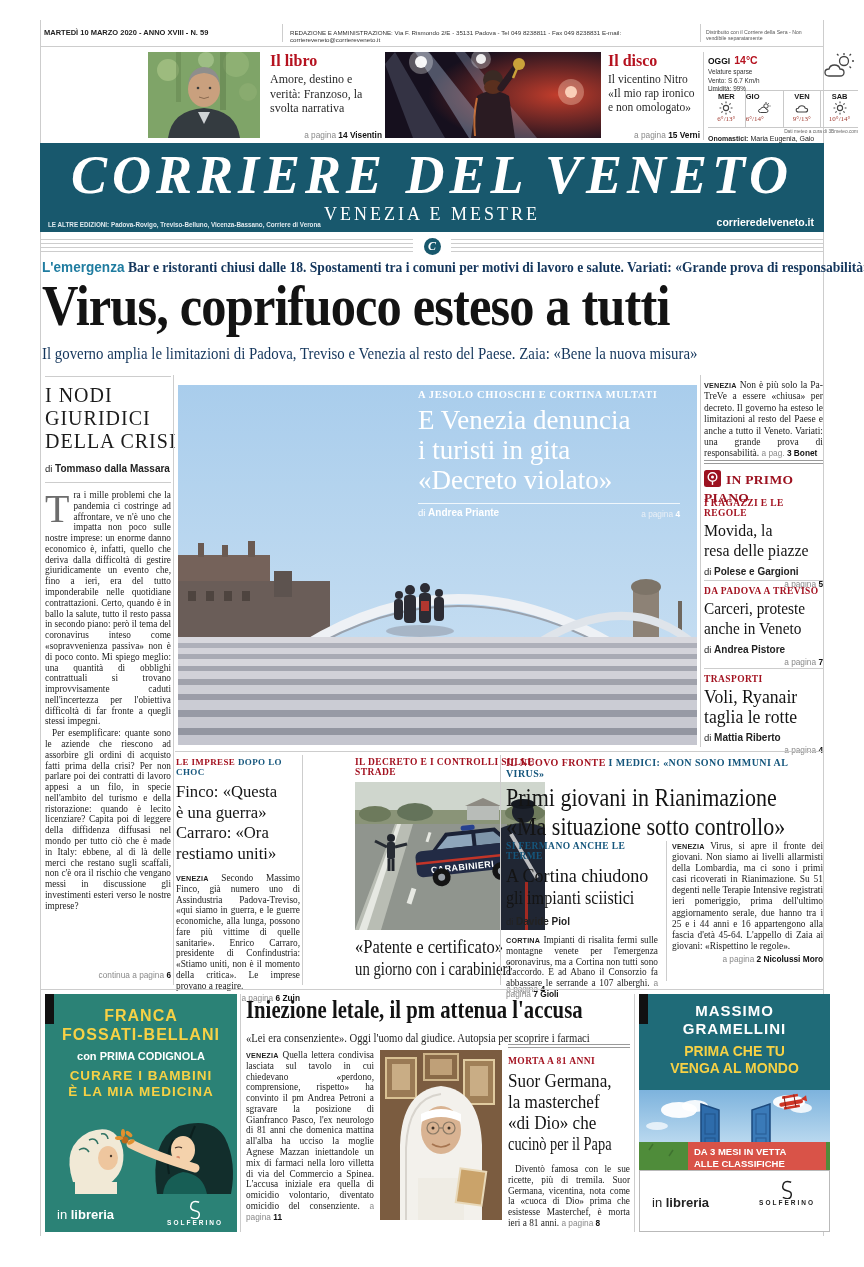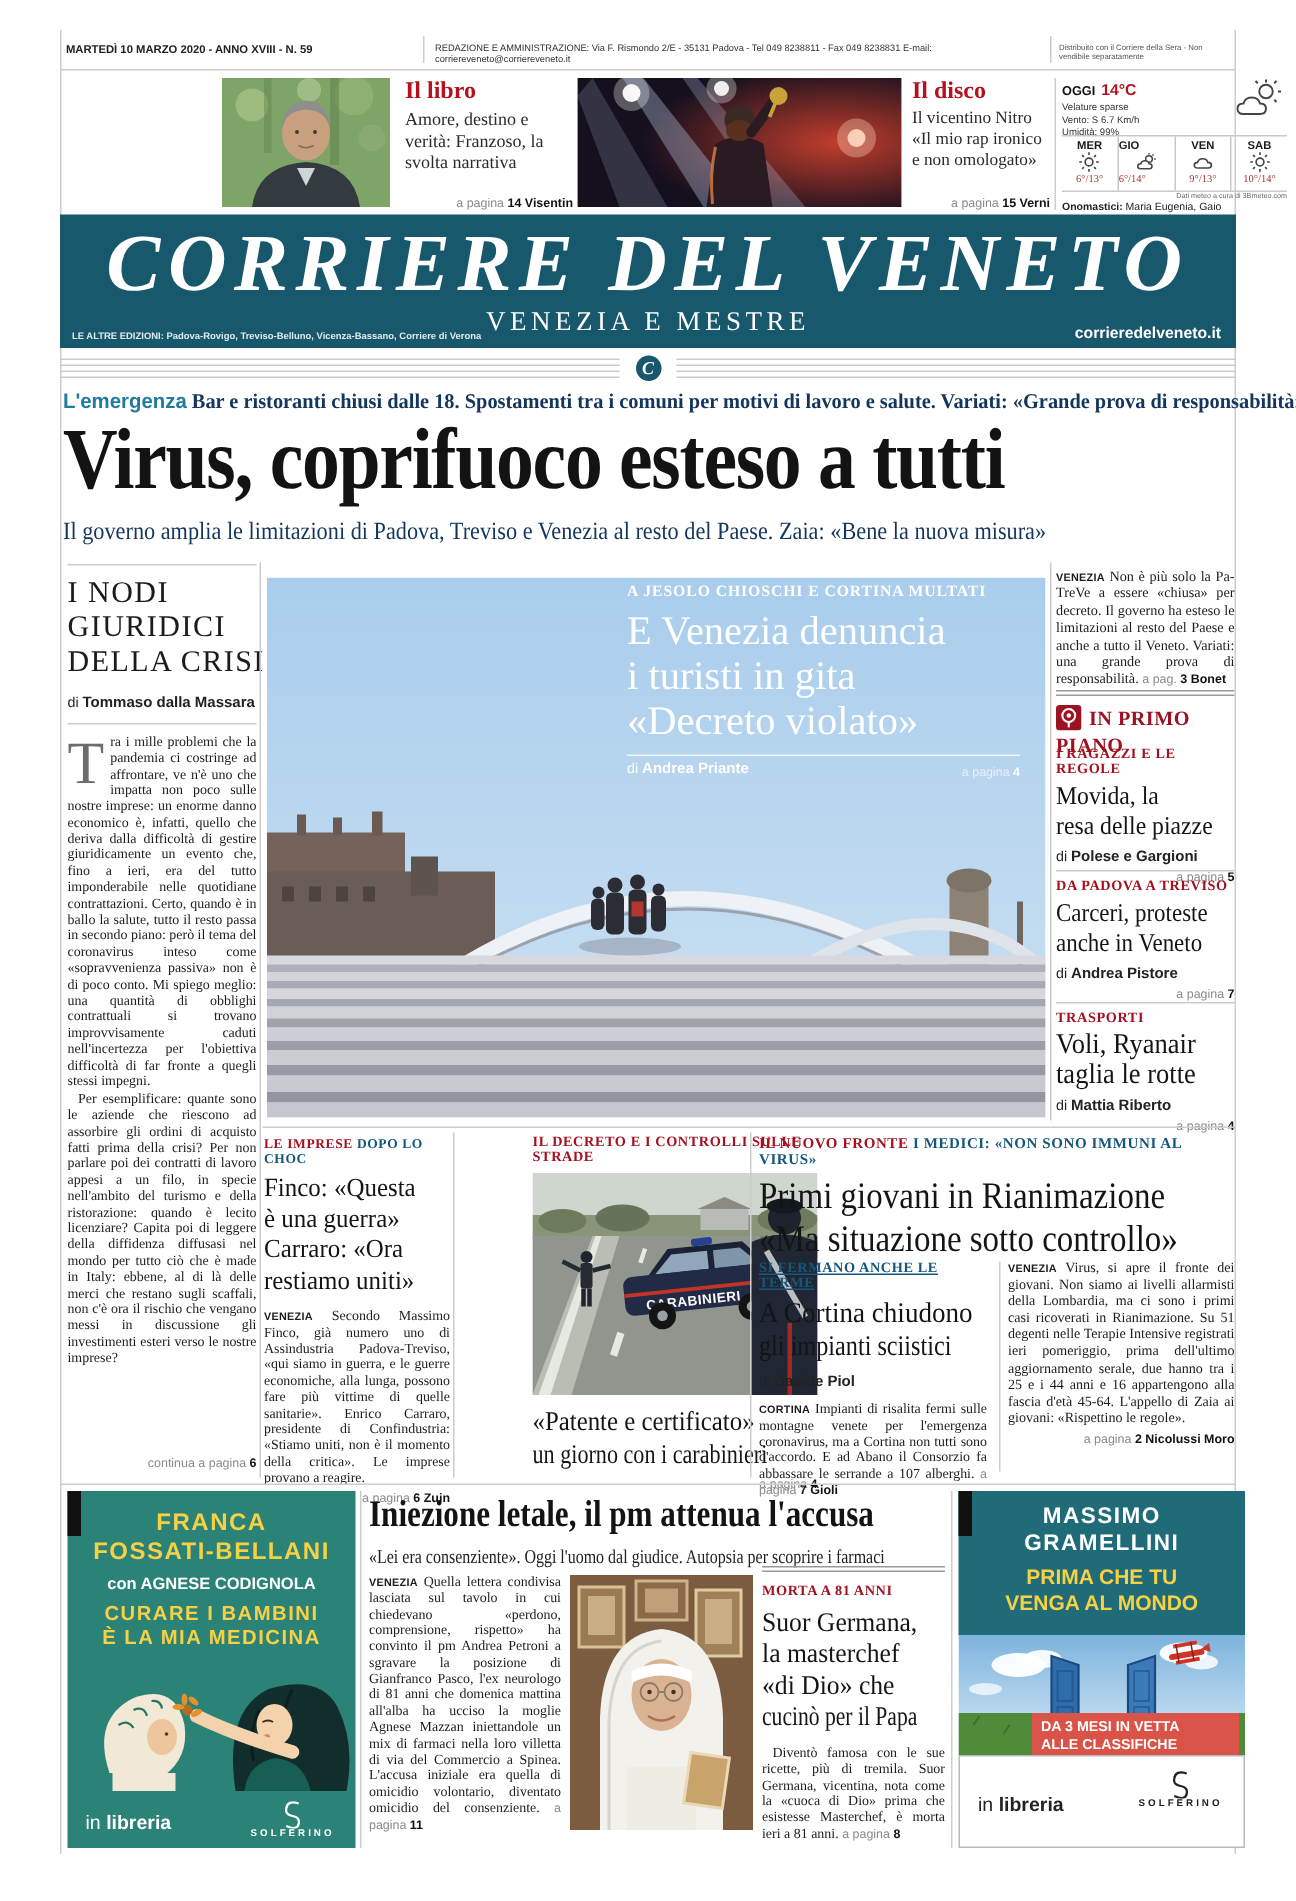--- a/index.html
+++ b/index.html
@@ -446,21 +446,21 @@
       <span class="kr">IL NUOVO FRONTE</span>
       <span class="kb">I MEDICI: «NON SONO IMMUNI AL VIRUS»</span>
     </div>
     <div class="serif" style="font-size:25px;line-height:29px;margin-top:4px;color:#141414;">
       <span class="nw" style="transform:scaleX(.88);">Primi giovani in Rianimazione</span><br>
       <span class="nw" style="transform:scaleX(.88);">«Ma situazione sotto controllo»</span>
     </div>
   </div>
 
   <div class="abs" style="left:506px;top:841px;width:152px;">
-    <div class="kick kb" style="font-size:9.5px;text-decoration:underline;">SI FERMANO ANCHE LE TERME</div>
+    <div class="kick kb" style="font-size:9.5px;">SI FERMANO ANCHE LE TERME</div>
     <div class="serif" style="font-size:19px;line-height:22px;margin-top:4px;color:#141414;">
       <span class="nw" style="transform:scaleX(.95);">A Cortina chiudono</span><br>
       <span class="nw" style="transform:scaleX(.85);">gli impianti sciistici</span>
     </div>
     <div class="by" style="margin-top:7px;"><span>di</span> <b>Davide Piol</b></div>
     <div class="body" style="margin-top:8px;">
       <span class="lead">CORTINA</span>
       <span>Impianti di risalita fermi sulle montagne venete per l'emergenza coronavirus, ma a Cortina non tutti sono d'accordo. E ad Abano il Consorzio fa abbassare le serrande a 107 alberghi.</span>
       <span class="pr"><span>a pagina</span> <b>7</b> <b>Gioli</b></span>
     </div>
@@ -476,21 +476,21 @@
   </div>
 
   <div class="hr" style="left:40px;top:989px;width:784px;"></div>
 
   <div class="abs adteal" style="left:45px;top:994px;width:192px;height:238px;">
     <div style="position:absolute;left:0;top:0;width:9px;height:30px;background:#111;"></div>
     <div class="sans ylw" style="text-align:center;font-weight:700;font-size:16px;letter-spacing:1px;margin-top:12px;line-height:19px;">
       <div>FRANCA</div>
       <div>FOSSATI-BELLANI</div>
     </div>
-    <div class="sans" style="text-align:center;color:#fff;font-weight:700;font-size:11px;margin-top:6px;">con AGNESE CODIGNOLA</div>
+    <div class="sans" style="text-align:center;color:#fff;font-weight:700;font-size:11px;margin-top:6px;">con PRIMA CODIGNOLA</div>
     <div class="sans ylw" style="text-align:center;font-weight:700;font-size:13.5px;letter-spacing:1px;margin-top:6px;line-height:16px;">
       <div>CURARE I BAMBINI</div>
       <div>È LA MIA MEDICINA</div>
     </div>
     <svg width="192" height="84" viewBox="0 0 192 84" style="position:absolute;left:0;top:116px;">
       <path d="M28,72 Q16,36 44,22 Q72,12 78,40 Q81,62 64,74 Z" fill="#f1e9d6"></path>
       <path d="M34,40 q6,-4 10,2 M44,30 q7,-3 9,4 M56,24 q6,-1 7,5" stroke="#2f7263" stroke-width="1.5" fill="none"></path>
       <ellipse cx="63" cy="48" rx="10" ry="12" fill="#eec69e"></ellipse>
       <circle cx="66" cy="46" r="1.2" fill="#4a3a2e"></circle>
       <rect x="30" y="72" width="42" height="12" fill="#f1e9d6"></rect>

